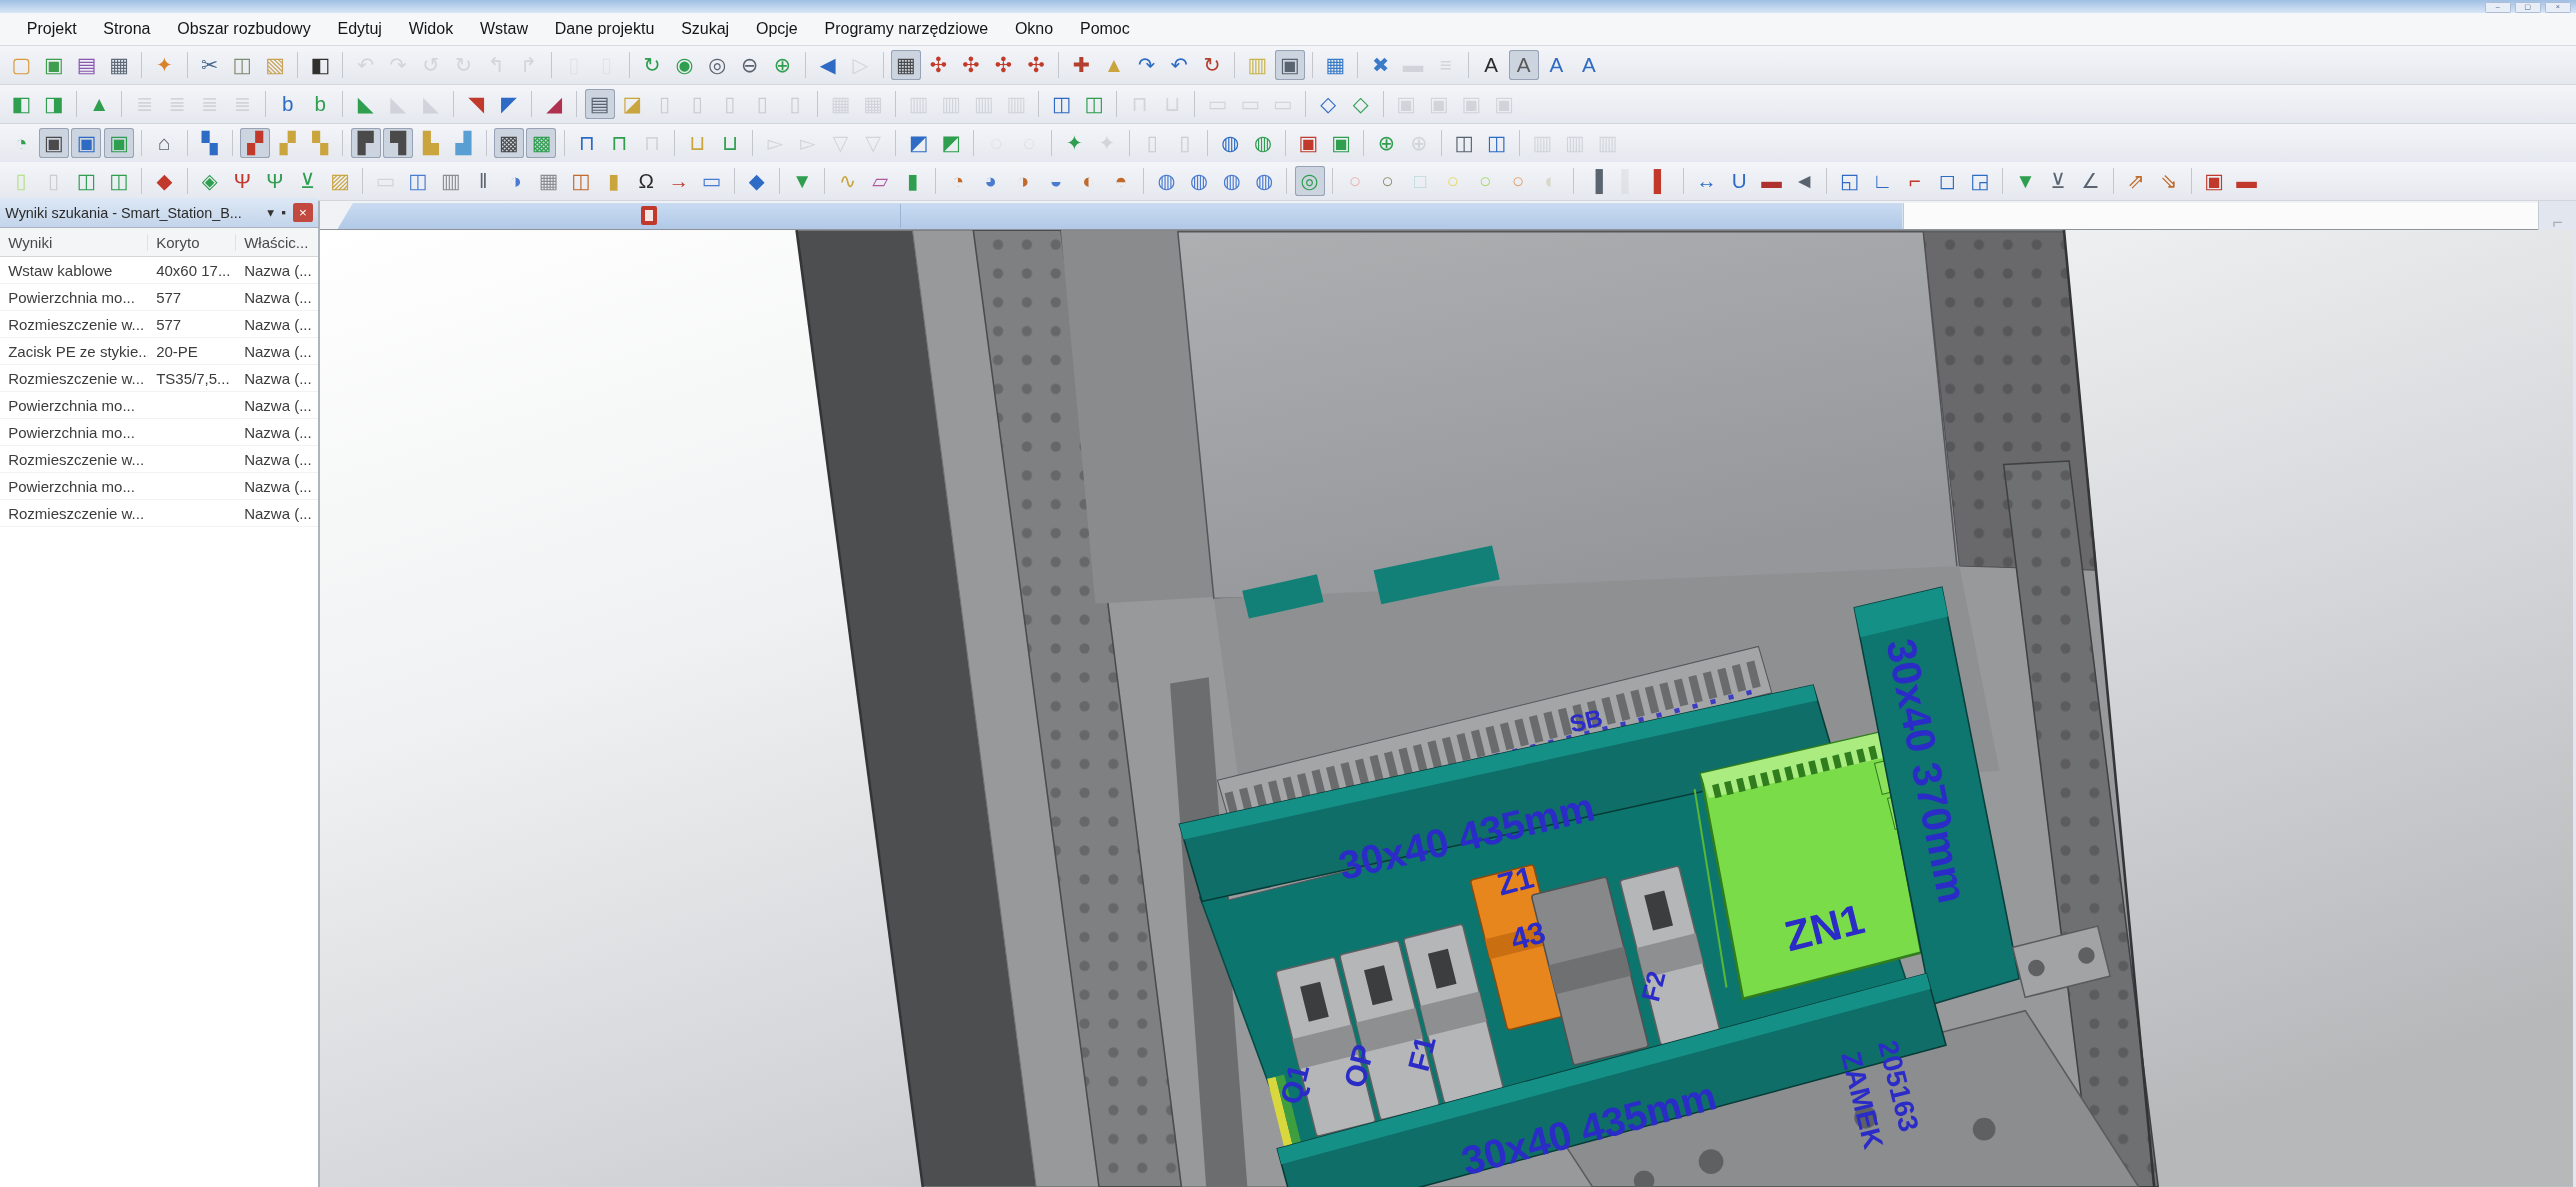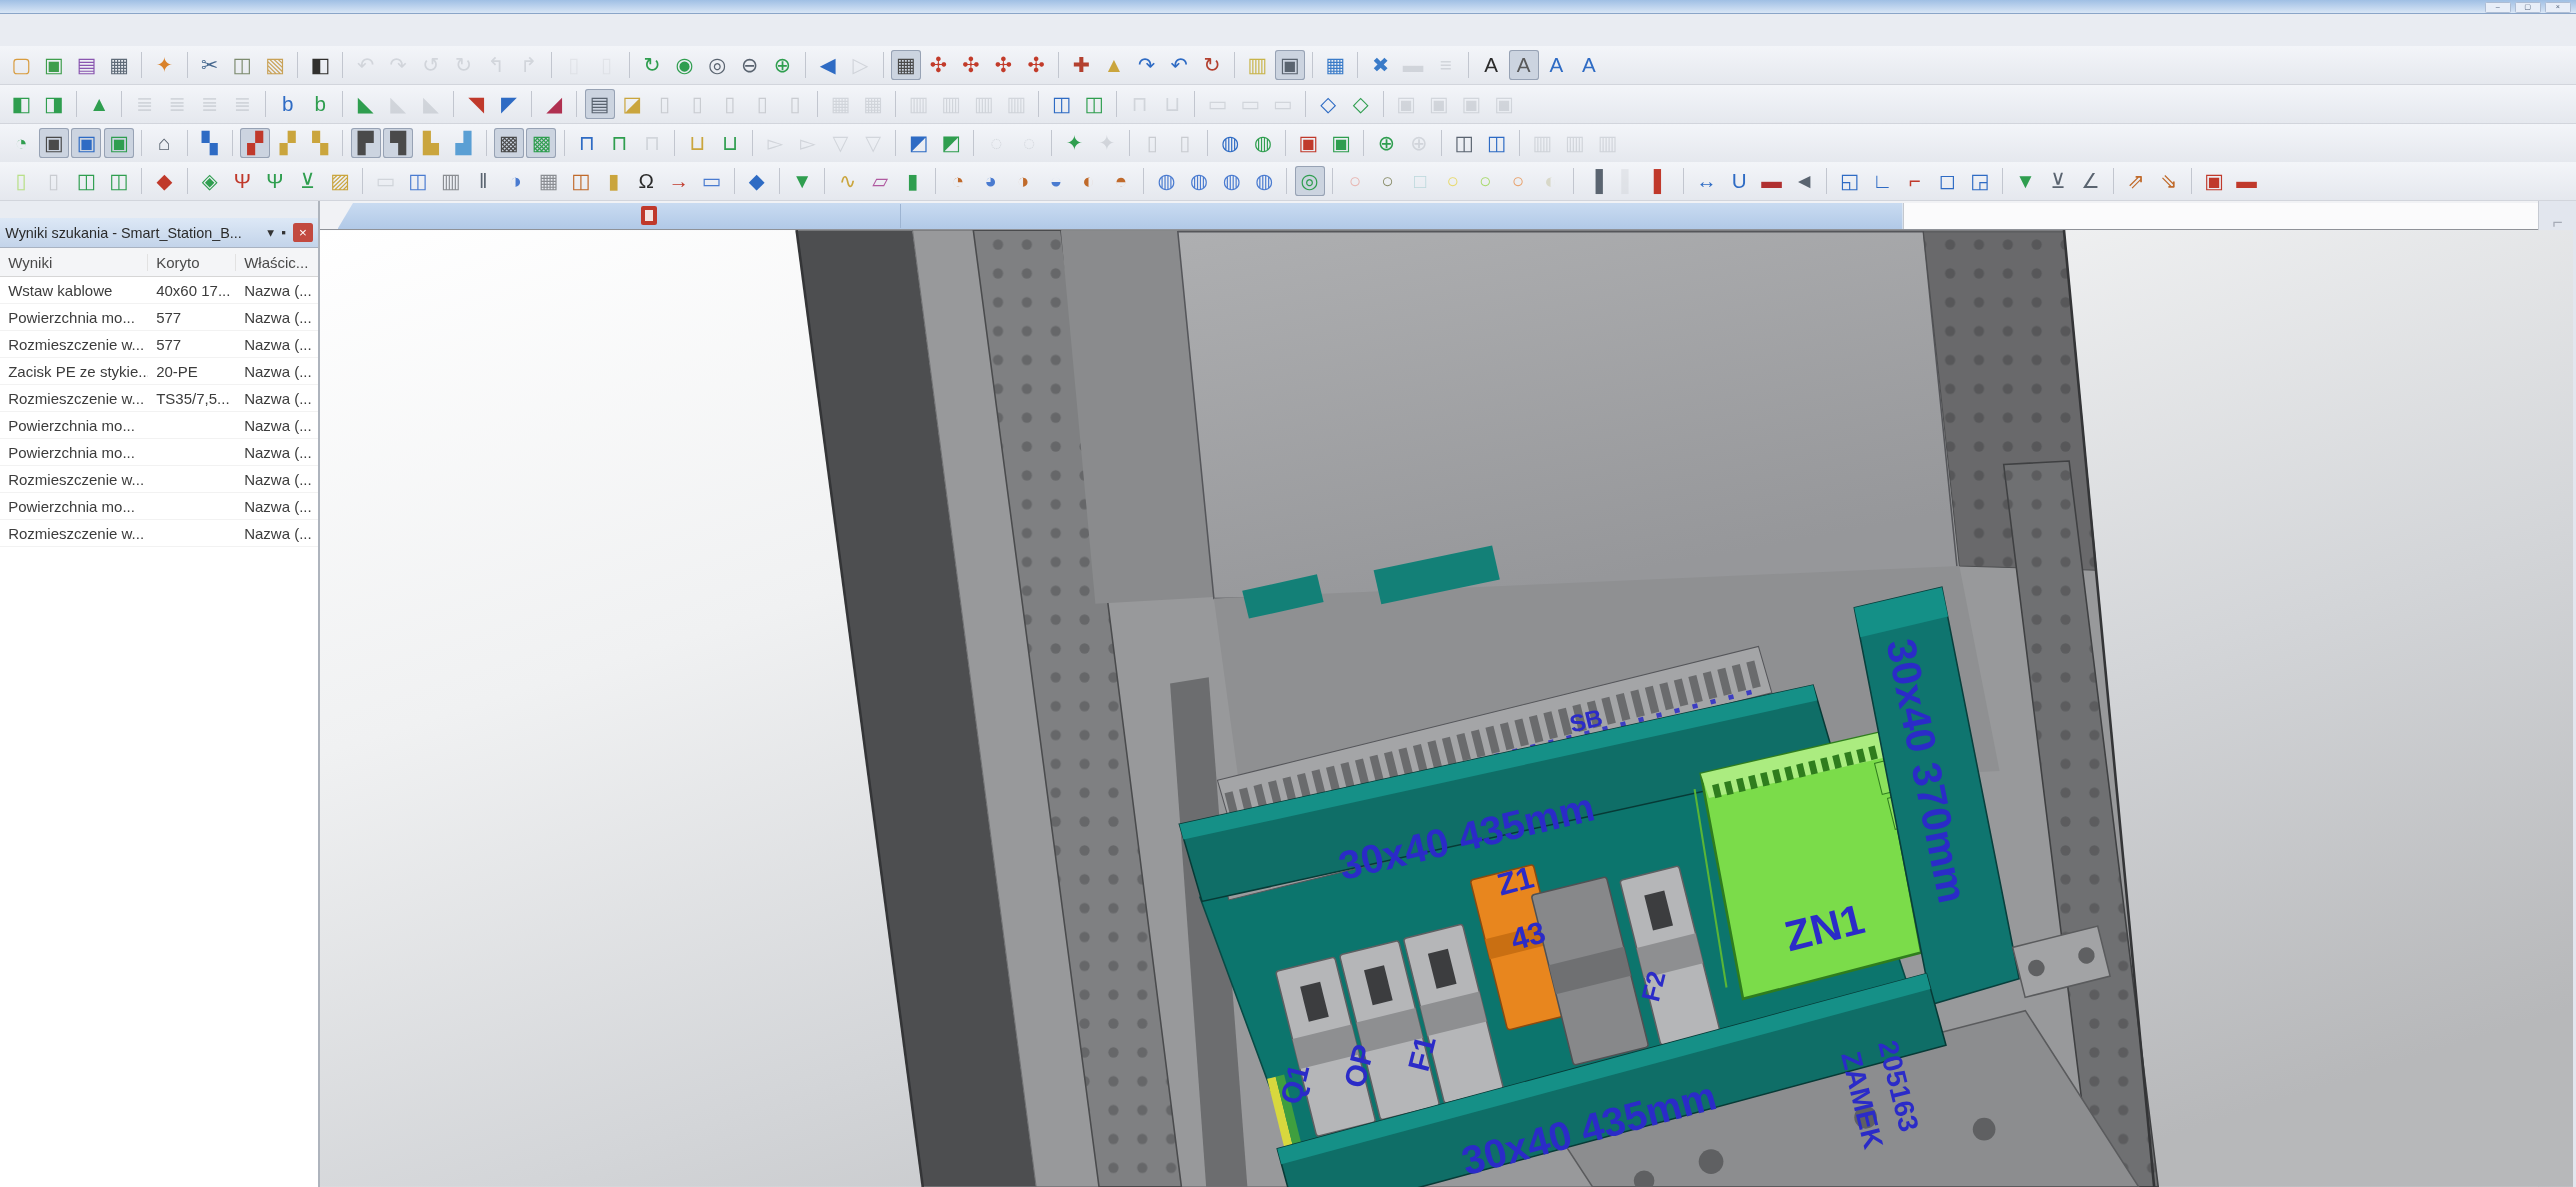--- a/index.html
+++ b/index.html
@@ -23,21 +23,21 @@
     padding:0 6.2px;box-sizing:border-box;gap:2.6px;
     background:linear-gradient(#f3f5f9,#e5e8ee);border-bottom:0.5px solid #d2d5dc;}
   #tb1{top:46px}#tb2{top:85px}#tb3{top:124px}#tb4{top:162px}
   .tbtn{width:30px;height:30px;border-radius:3.1px;display:flex;align-items:center;justify-content:center;
     font-size:20.6px;line-height:1;flex:0 0 auto;}
   .tbtn.prs{background:#ccd4e0;box-shadow:inset 0 0 0 1px #97a2b4;}
   .tbtn.dis{opacity:.32;}
   .tsep{width:1px;height:26px;background:#c2c6cf;margin:0 4.6px;flex:0 0 auto;}
 
   
-  #panel{position:absolute;left:0;top:218px;width:318px;bottom:0;background:#ffffff;}
+  #panel{position:absolute;left:0;top:198px;width:318px;bottom:0;background:#ffffff;}
   #panel-splitter{position:absolute;left:318px;top:201px;width:2.1px;bottom:0;background:#aeb4bd;}
   #panel-header{height:30px;background:linear-gradient(#dde8f6,#c3d4ea);border-bottom:0.5px solid #a9b3c2;
     display:flex;align-items:center;padding:0 5.2px;box-sizing:border-box;}
   #panel-title{font-size:14.4px;color:#2b2b2b;white-space:nowrap;overflow:hidden;flex:1 1 auto;}
   .ph-ico{font-size:13.4px;color:#333;margin-left:7.2px;flex:0 0 auto;}
   #panel-close{width:19.6px;height:19.6px;background:#c2493f;color:#fff;border-radius:2.6px;margin-left:7.2px;
     font-size:13.4px;display:flex;align-items:center;justify-content:center;flex:0 0 auto;}
   #panel-cols{display:flex;height:28px;background:#f4f5f7;border-bottom:0.5px solid #d6d6d6;
     font-size:15px;color:#4a4a4a;align-items:center;}
   .pc{padding-left:8.2px;box-sizing:border-box;border-right:0.5px solid #e2e2e2;overflow:hidden;white-space:nowrap;}
@@ -74,20 +74,34 @@
 <div id="app">
 
   <div id="titlebar">
     <div class="winbtns">
         <div class="winbtn">–</div>
         <div class="winbtn">▢</div>
         <div class="winbtn">×</div>
       </div>
   </div>
 
+  <div id="menubar">
+      <div class="menu-item">Projekt</div>
+      <div class="menu-item">Strona</div>
+      <div class="menu-item">Obszar rozbudowy</div>
+      <div class="menu-item">Edytuj</div>
+      <div class="menu-item">Widok</div>
+      <div class="menu-item">Wstaw</div>
+      <div class="menu-item">Dane projektu</div>
+      <div class="menu-item">Szukaj</div>
+      <div class="menu-item">Opcje</div>
+      <div class="menu-item">Programy narzędziowe</div>
+      <div class="menu-item">Okno</div>
+      <div class="menu-item">Pomoc</div>
+    </div>
 
   <div id="tb1" class="trow">
       <div class="tbtn" style="color: rgb(216, 156, 63);">▢</div>
       <div class="tbtn" style="color: rgb(63, 158, 77);">▣</div>
       <div class="tbtn" style="color: rgb(138, 86, 176);">▤</div>
       <div class="tbtn" style="color: rgb(95, 107, 120);">▦</div>
       <div class="tsep"></div>
       <div class="tbtn" style="color: rgb(217, 130, 43);">✦</div>
       <div class="tsep"></div>
       <div class="tbtn" style="color: rgb(70, 104, 142);">✂</div>

